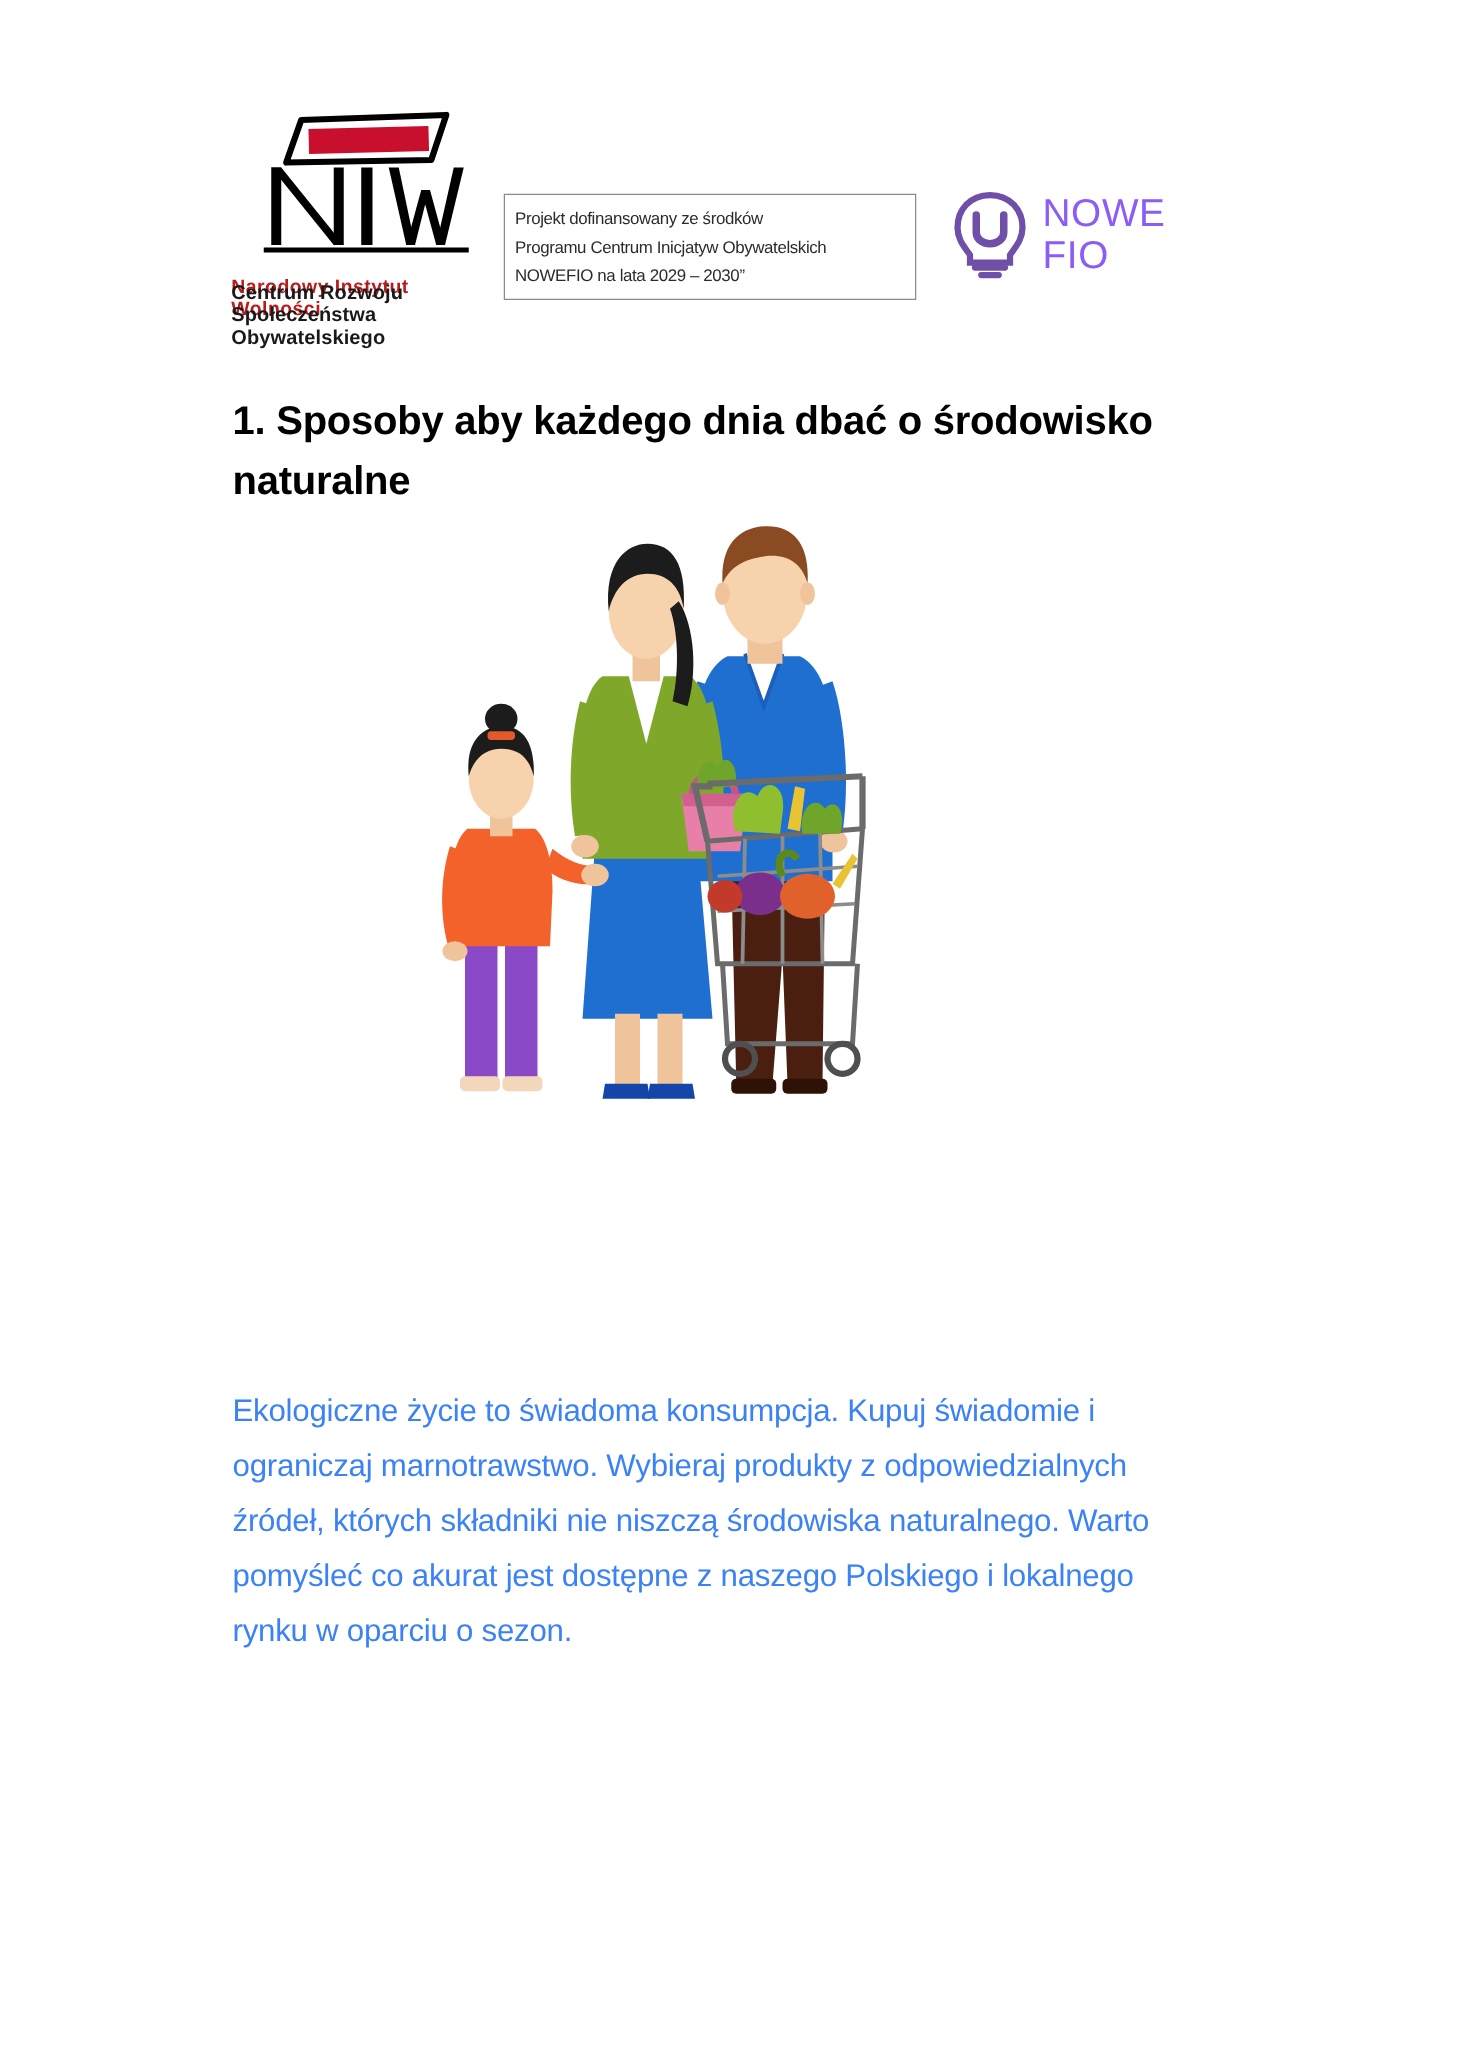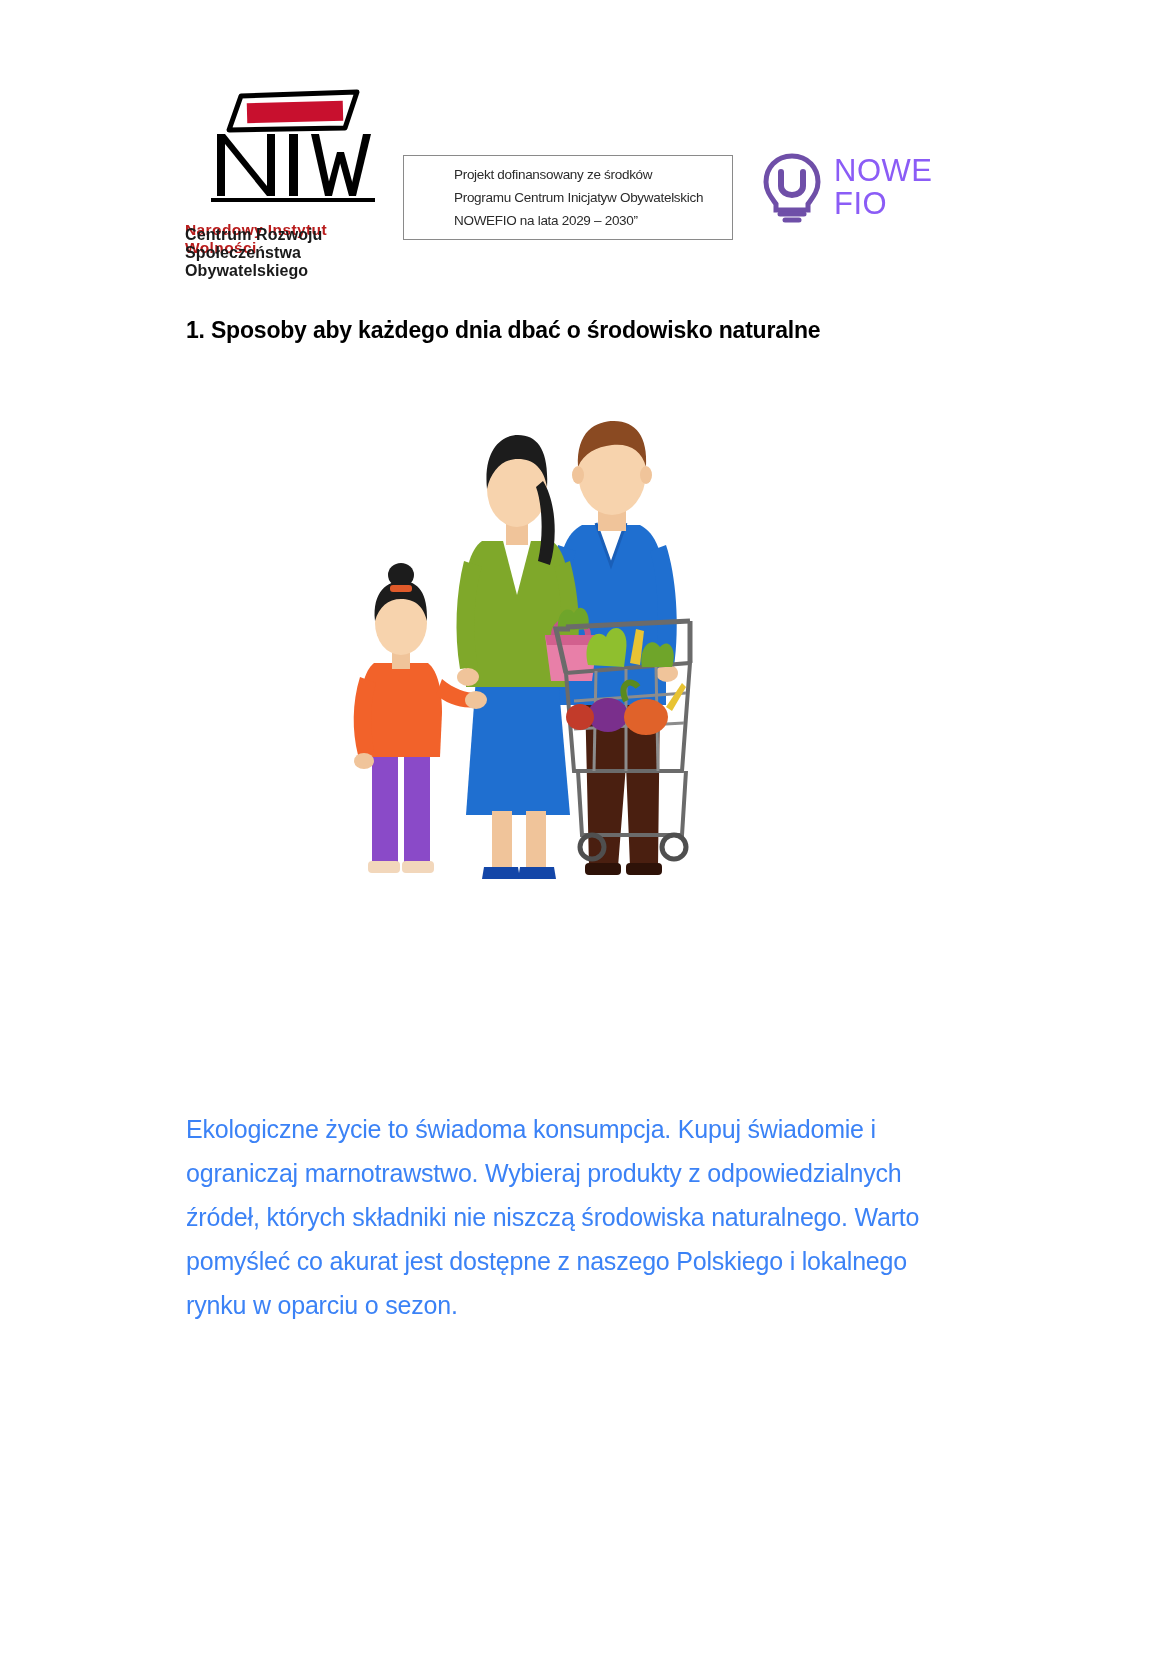--- a/index.html
+++ b/index.html
@@ -75,21 +75,20 @@
     box-sizing: border-box;
     padding: 7px 8px 0 8px;
   }
   .fund-line {
     font-size: 13.5px;
     line-height: 23px;
     color: #2b2b2b;
     letter-spacing: -0.3px;
     white-space: nowrap;
     font-family: "Liberation Sans", sans-serif;
-    margin-left: 42px;
   }
 
   
   .fio-logo {
     position: absolute;
     left: 573px;
     top: 72px;
     width: 210px;
     height: 90px;
   }
@@ -110,21 +109,21 @@
     font-family: "Liberation Sans", sans-serif;
     letter-spacing: 0.5px;
   }
 
   
   .heading {
     position: absolute;
     left: 186px;
     top: 291px;
     width: 800px;
-    font-size: 23px;
+    font-size: 32px;
     line-height: 48px;
     font-weight: bold;
     color: #000000;
     font-family: "Liberation Sans", sans-serif;
     letter-spacing: -0.2px;
   }
 
   
   .illustration {
     position: absolute;

